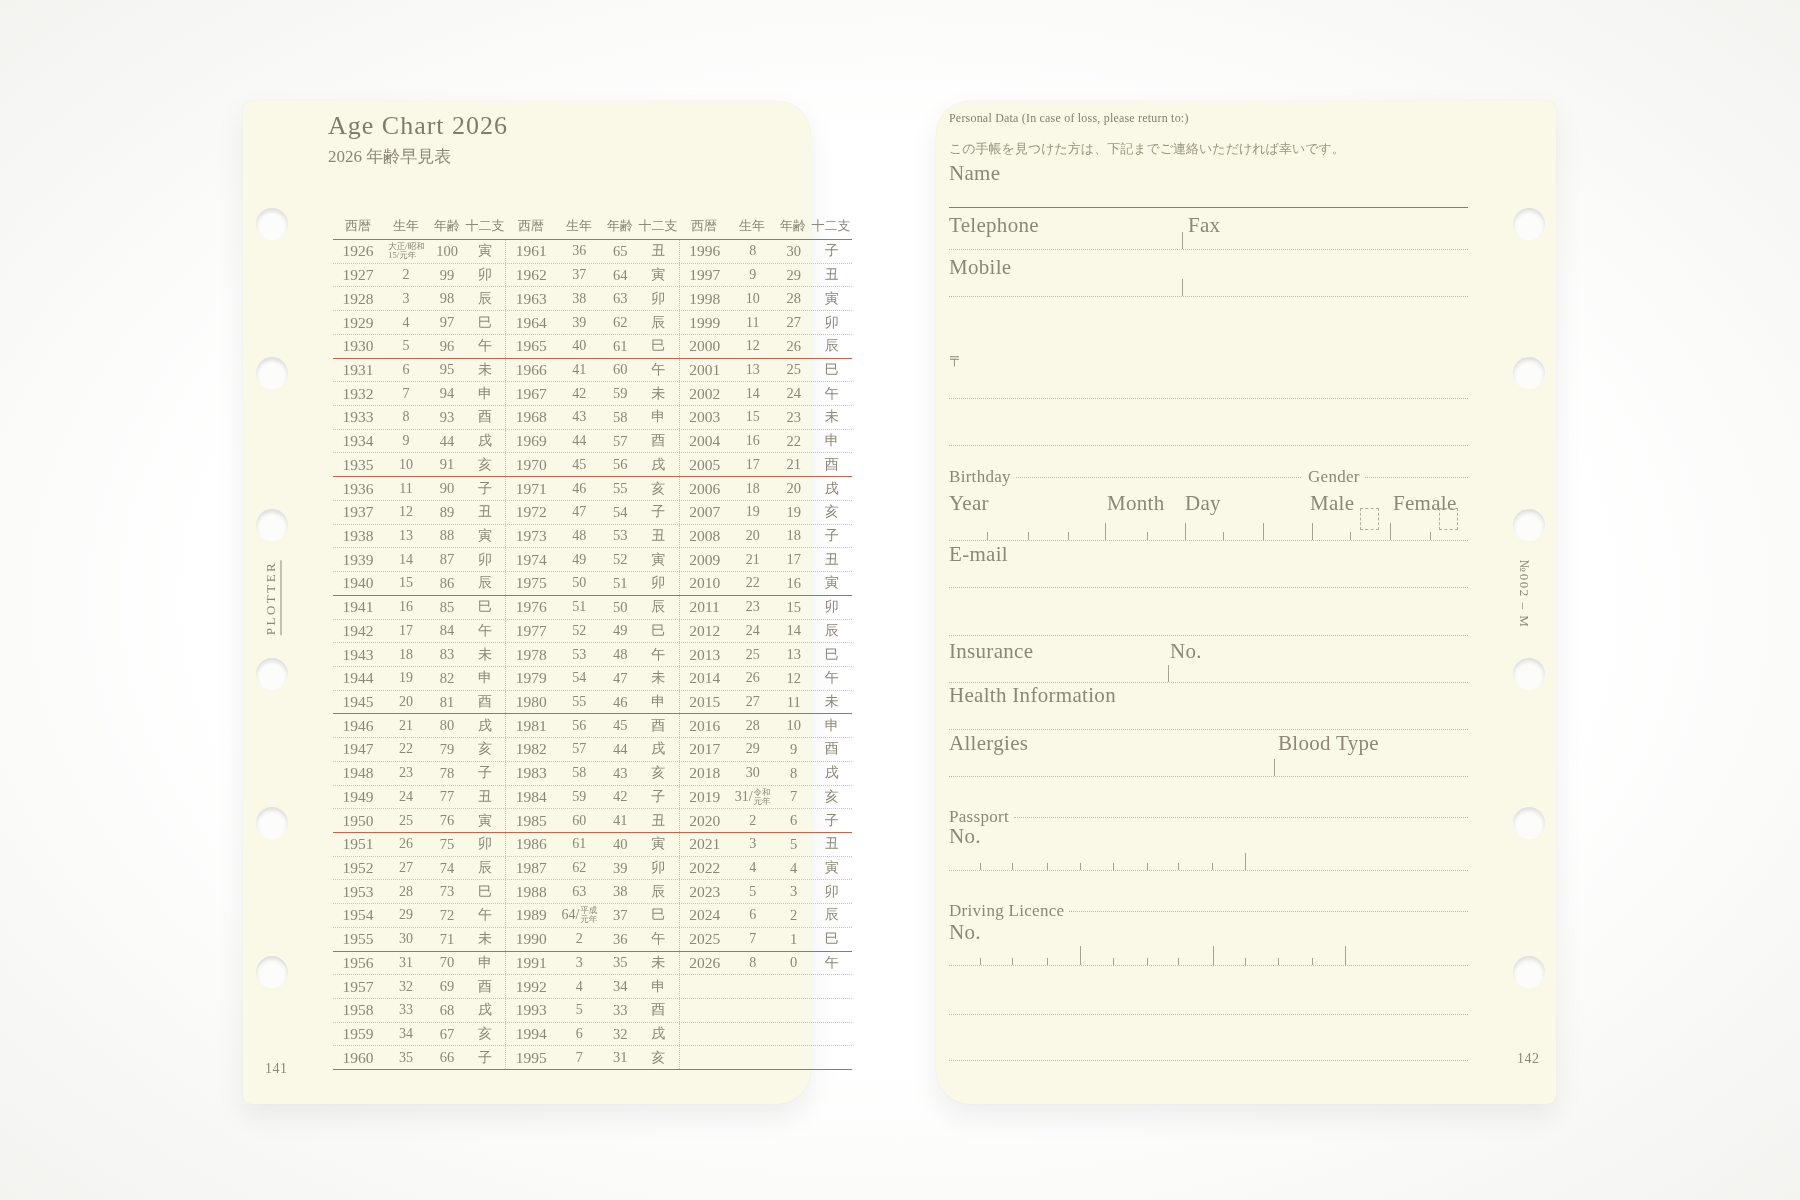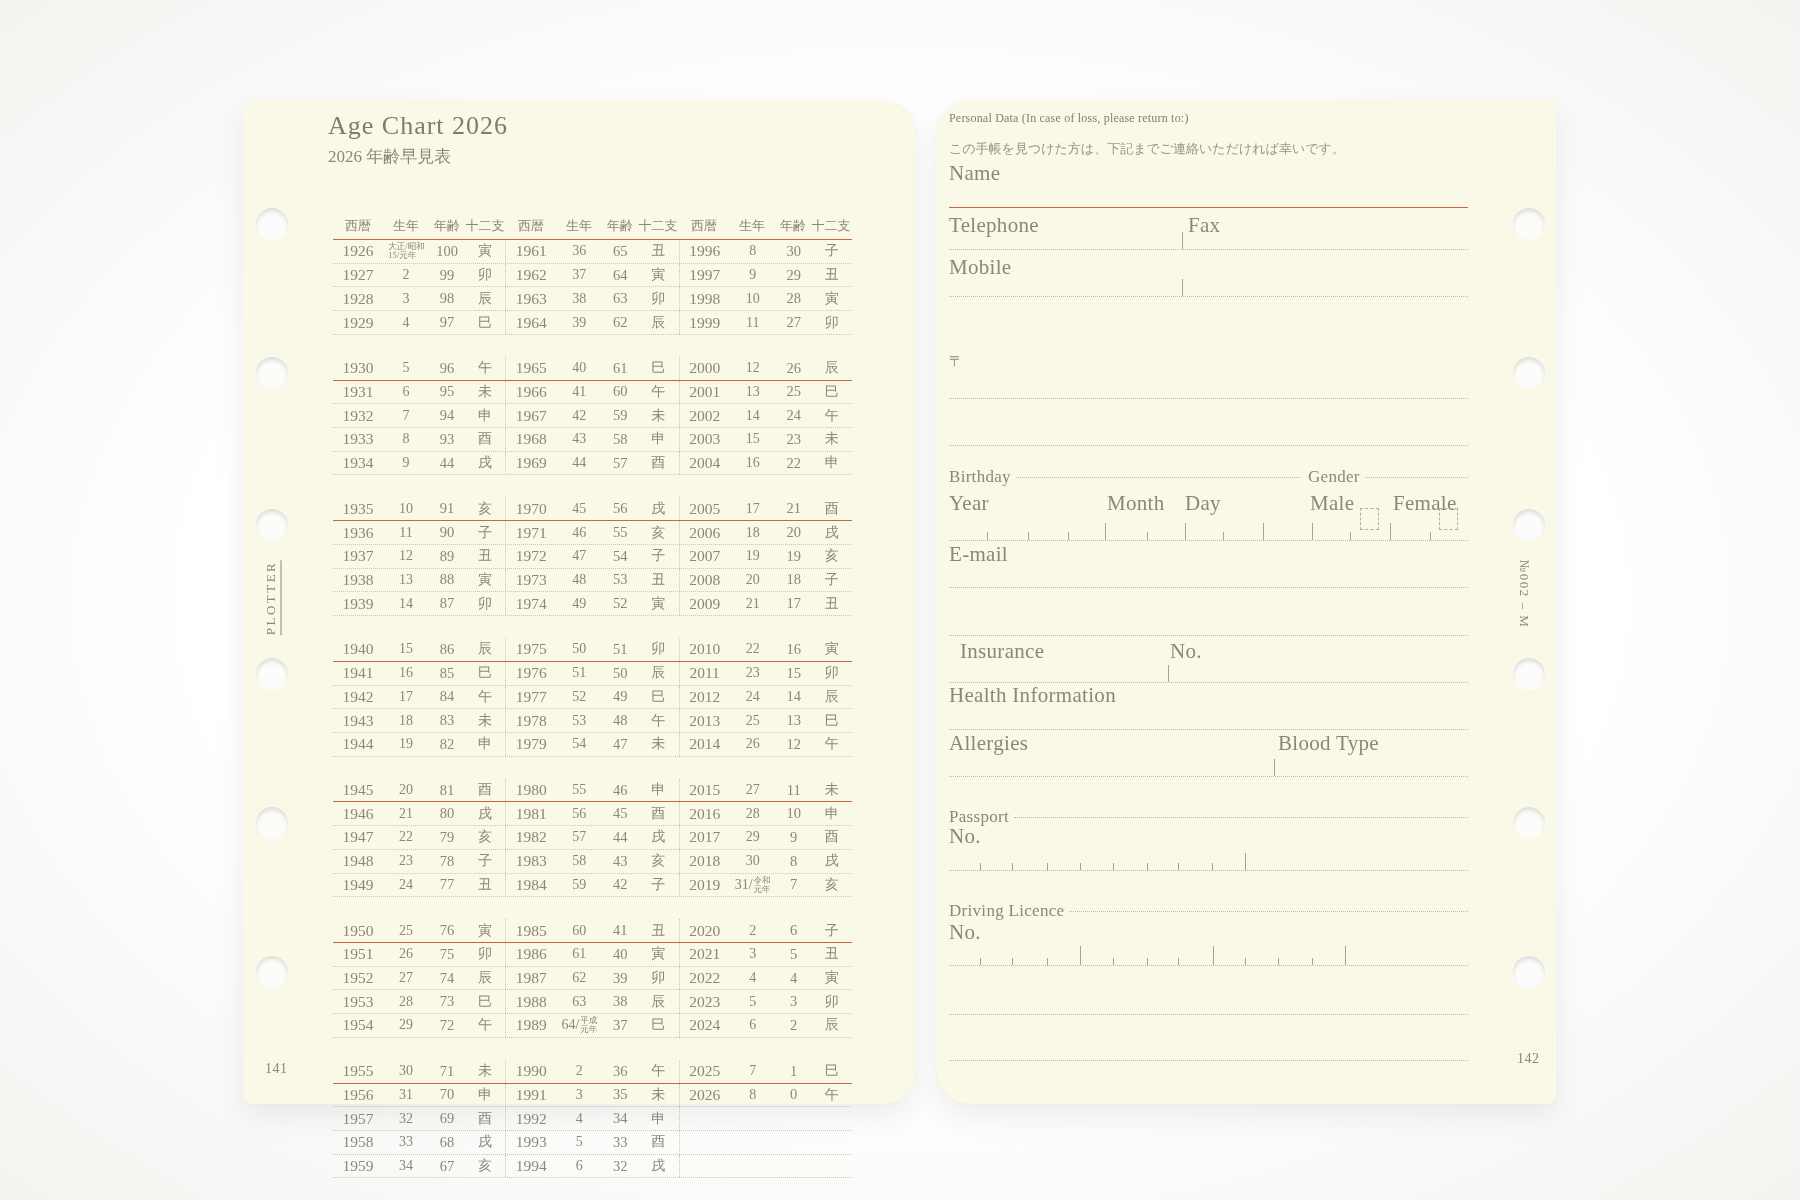--- a/index.html
+++ b/index.html
@@ -11,36 +11,36 @@
     --lnlt:#cac6b5;
     --tick:#a7a392;
   }
   *{margin:0;padding:0;box-sizing:border-box;}
   body{width:1800px;height:1200px;overflow:hidden;
        background:radial-gradient(ellipse at center,#ffffff 55%,#f3f3f0 100%);
        font-family:"Liberation Serif","DejaVu Serif",serif;color:var(--tx);}
   .stage{position:relative;width:1800px;height:1200px;}
   .page{position:absolute;top:101px;width:620px;height:1003px;background:var(--pg);
         box-shadow:0 0 1px rgba(0,0,0,.08),0 12px 30px rgba(0,0,0,.07);}
-  .page-left{left:243px;width:674px;border-radius:8px 34px 34px 8px;text-decoration:underline;}
+  .page-left{left:243px;width:568px;border-radius:8px 34px 34px 8px;text-decoration:underline;}
   .page-right{left:936px;border-radius:34px 8px 8px 34px;}
   .hole{position:absolute;width:32px;height:32px;border-radius:50%;background:#fcfcfa;
         box-shadow:inset 0 3px 4px rgba(0,0,0,.13), inset 0 -1px 1px rgba(255,255,255,.9);}
   .pagenum{position:absolute;font-size:14px;color:var(--tx);letter-spacing:.5px;}
   .sidetext{position:absolute;white-space:nowrap;font-size:13px;letter-spacing:2.5px;color:var(--tx);}
 
   
   .title{position:absolute;left:85px;top:10px;font-size:26px;letter-spacing:1px;color:#807b6c;}
   .subtitle{position:absolute;left:85px;top:44px;font-size:17px;color:var(--tx);}
   .brand{top:497px;left:29px;transform:translate(-50%,-50%) rotate(-90deg);
          border-bottom:1px solid var(--tx);padding-bottom:2px;}
   .agetable{position:absolute;left:90px;top:112px;width:519px;}
   .arow{display:flex;height:23.72px;border-bottom:1px dotted var(--lnlt);align-items:center;}
   .ahead{height:27px;border-bottom:1px solid var(--red);}
-  .arow.red{border-bottom:1px solid var(--red);margin-top:22px;}
+  .arow.red{border-bottom:1px solid var(--red);}
   .agrp{flex:1;display:flex;align-items:center;height:100%;}
   .arow:not(.ahead) .agrp + .agrp{border-left:1px dotted var(--lnlt);}
   .ac{display:flex;align-items:center;justify-content:center;font-size:15px;}
   .ac0{width:50px;font-size:15.5px;}
   .ac1{width:46px;font-size:14px;}
   .ac2{width:36px;font-size:14.5px;}
   .ac3{width:40px;font-size:14px;}
   .ahead .ac{font-size:13px;color:var(--tx);}
   .es{display:inline-block;font-size:8.5px;line-height:9px;text-align:left;letter-spacing:0;}
   .em{font-size:14px;margin-right:1px;}
@@ -848,21 +848,21 @@
         <i style="left:363px;height:17px"></i>
       <i style="left:401px;height:8px"></i>
         <i style="left:441px;height:17px"></i>
         <i style="left:481px;height:8px"></i>
     </div>
 
     <div class="fl" style="left:13px;top:441px">E-mail</div>
     <div class="rule" style="top:486px"></div>
     <div class="rule" style="top:534px"></div>
 
-    <div class="fl" style="left:24px;top:538px">Insurance</div>
+    <div class="fl" style="left:13px;top:538px">Insurance</div>
     <div class="fl" style="left:234px;top:538px">No.</div>
     <div class="rule" style="top:581px">
         <i style="left:219px;height:17px"></i>
       </div>
 
     <div class="fl" style="left:13px;top:582px">Health Information</div>
     <div class="rule" style="top:628px"></div>
 
     <div class="fl" style="left:13px;top:630px">Allergies</div>
     <div class="fl" style="left:342px;top:630px">Blood Type</div>

